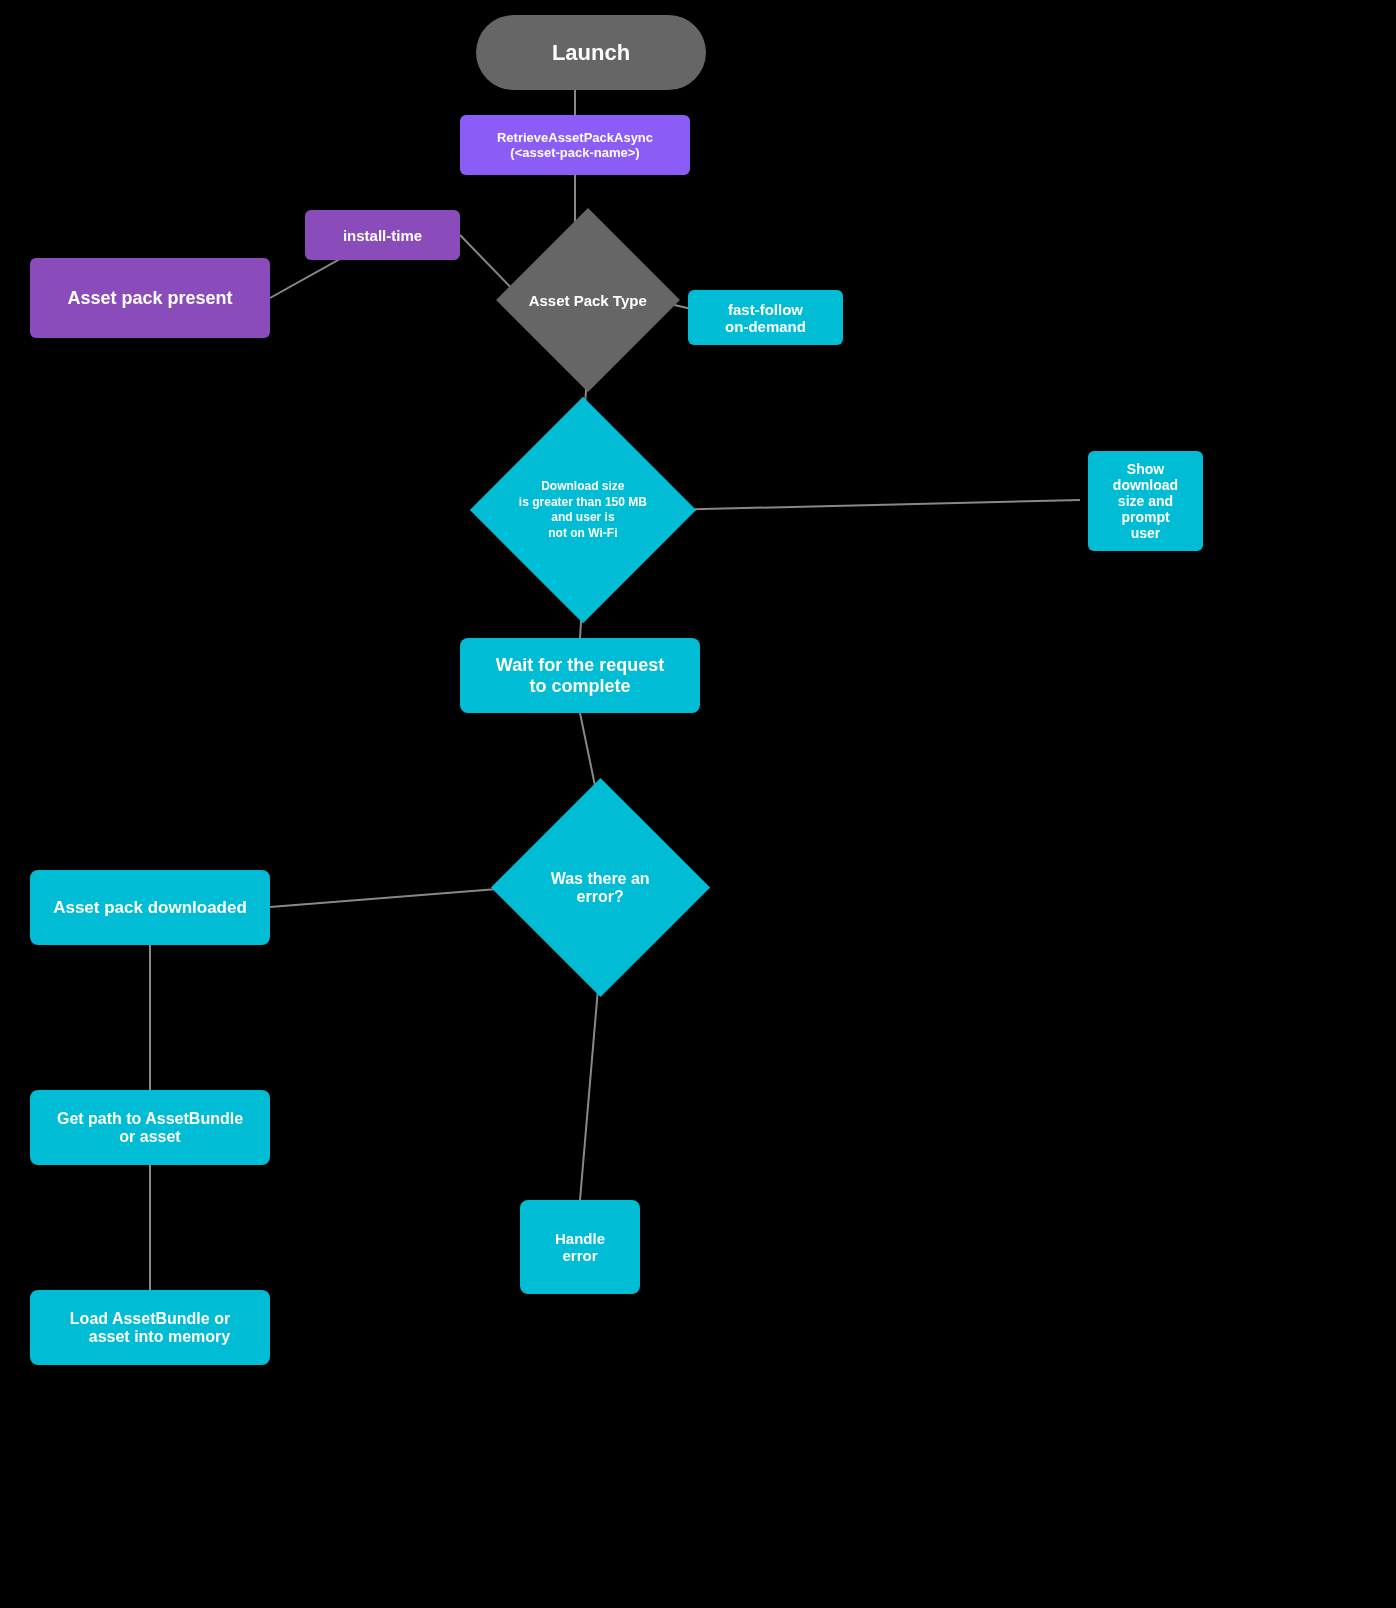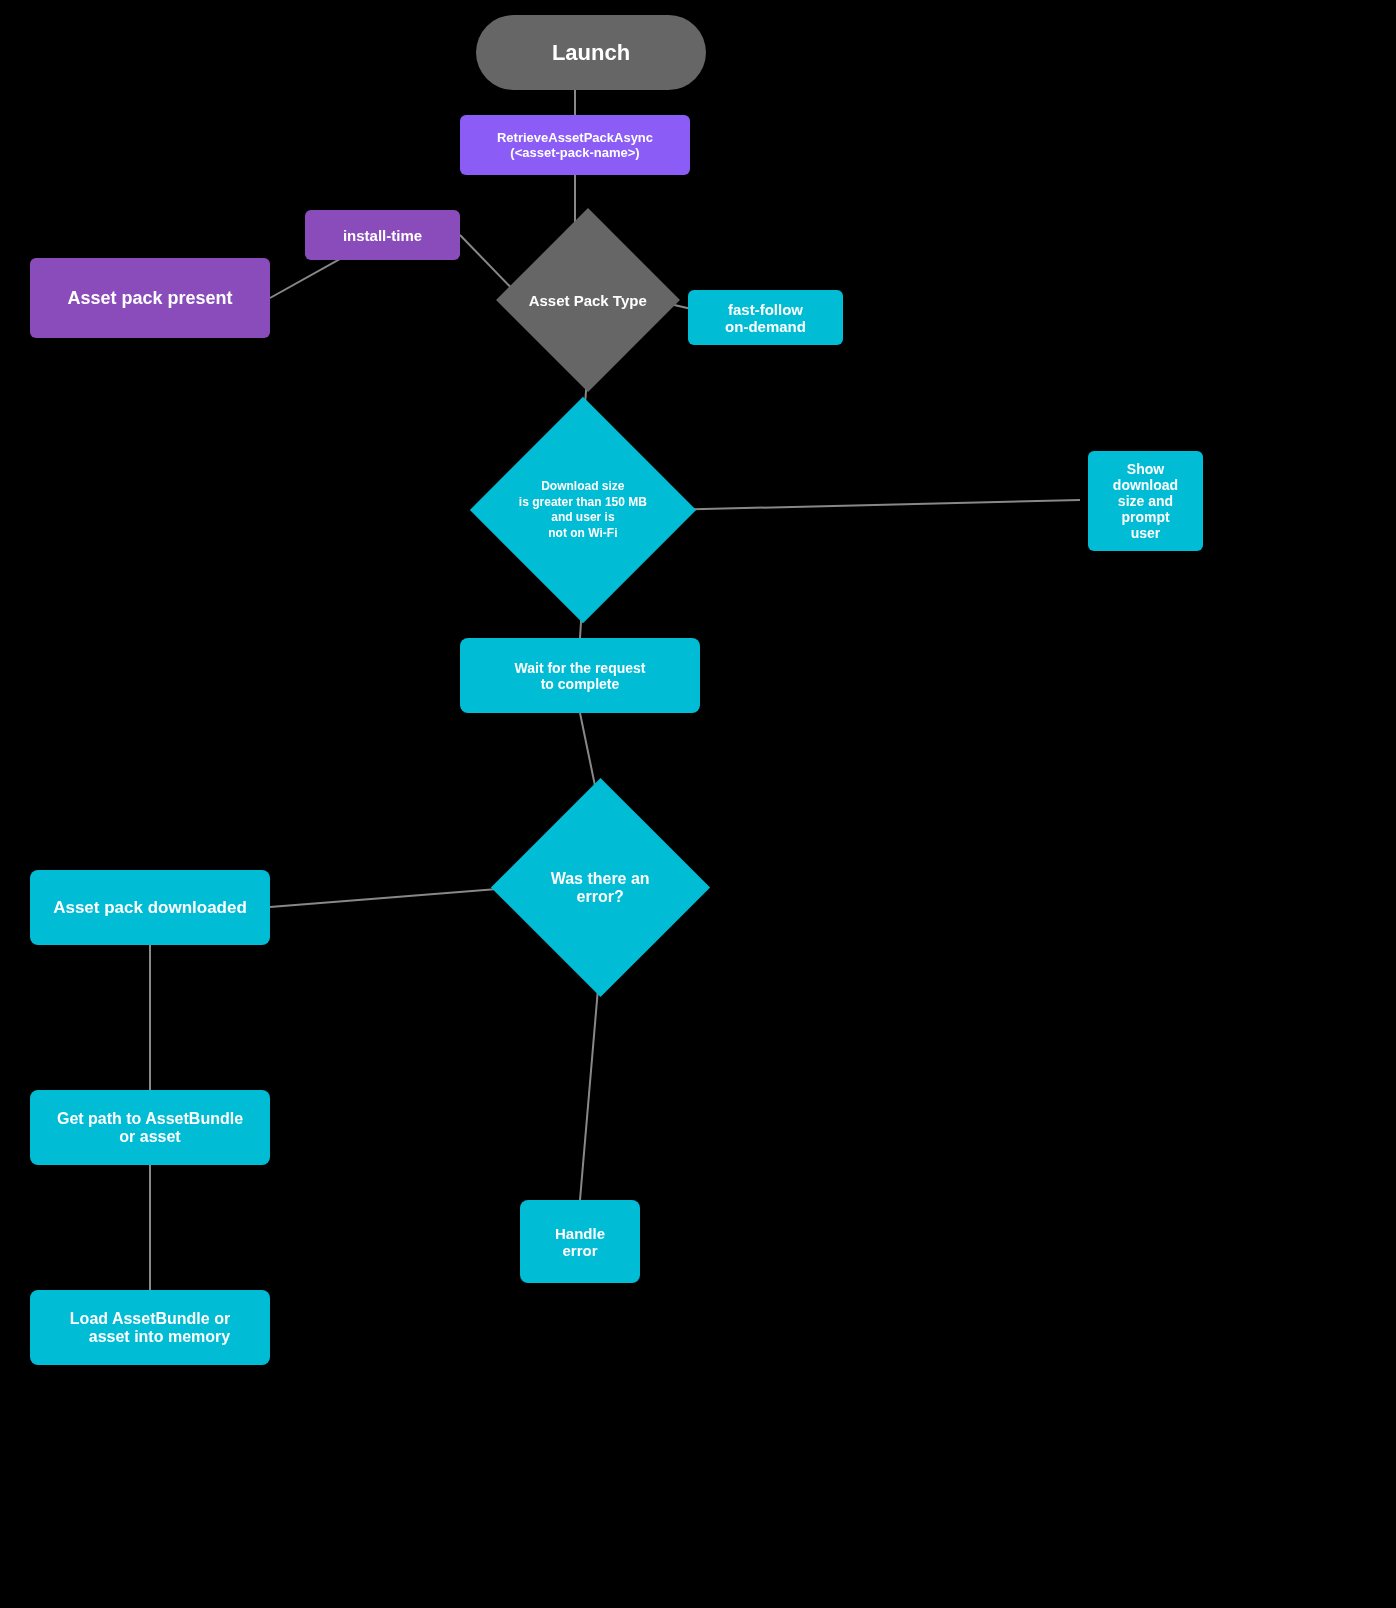--- a/index.html
+++ b/index.html
@@ -130,21 +130,21 @@
       left: 1080px;
       top: 451px;
       margin-left: 8px;
     }
 
     .node-wait {
       background: #00bcd4;
       border-radius: 8px;
       width: 240px;
       height: 75px;
-      font-size: 14px;
+      font-size: 18px;
       left: 460px;
       top: 638px;
     }
 
     .node-was-error {
       width: 155px;
       height: 155px;
       background: #00bcd4;
       transform: rotate(45deg);
       left: 523px;
@@ -186,21 +186,21 @@
       font-size: 16px;
       left: 30px;
       top: 1290px;
       text-align: right;
     }
 
     .node-handle-error {
       background: #00bcd4;
       border-radius: 8px;
       width: 120px;
-      height: 83px;
+      height: 94px;
       font-size: 15px;
       left: 520px;
       top: 1200px;
     }
   </style>
 </head>
 <body>
 
 <div class="flowchart">
 

